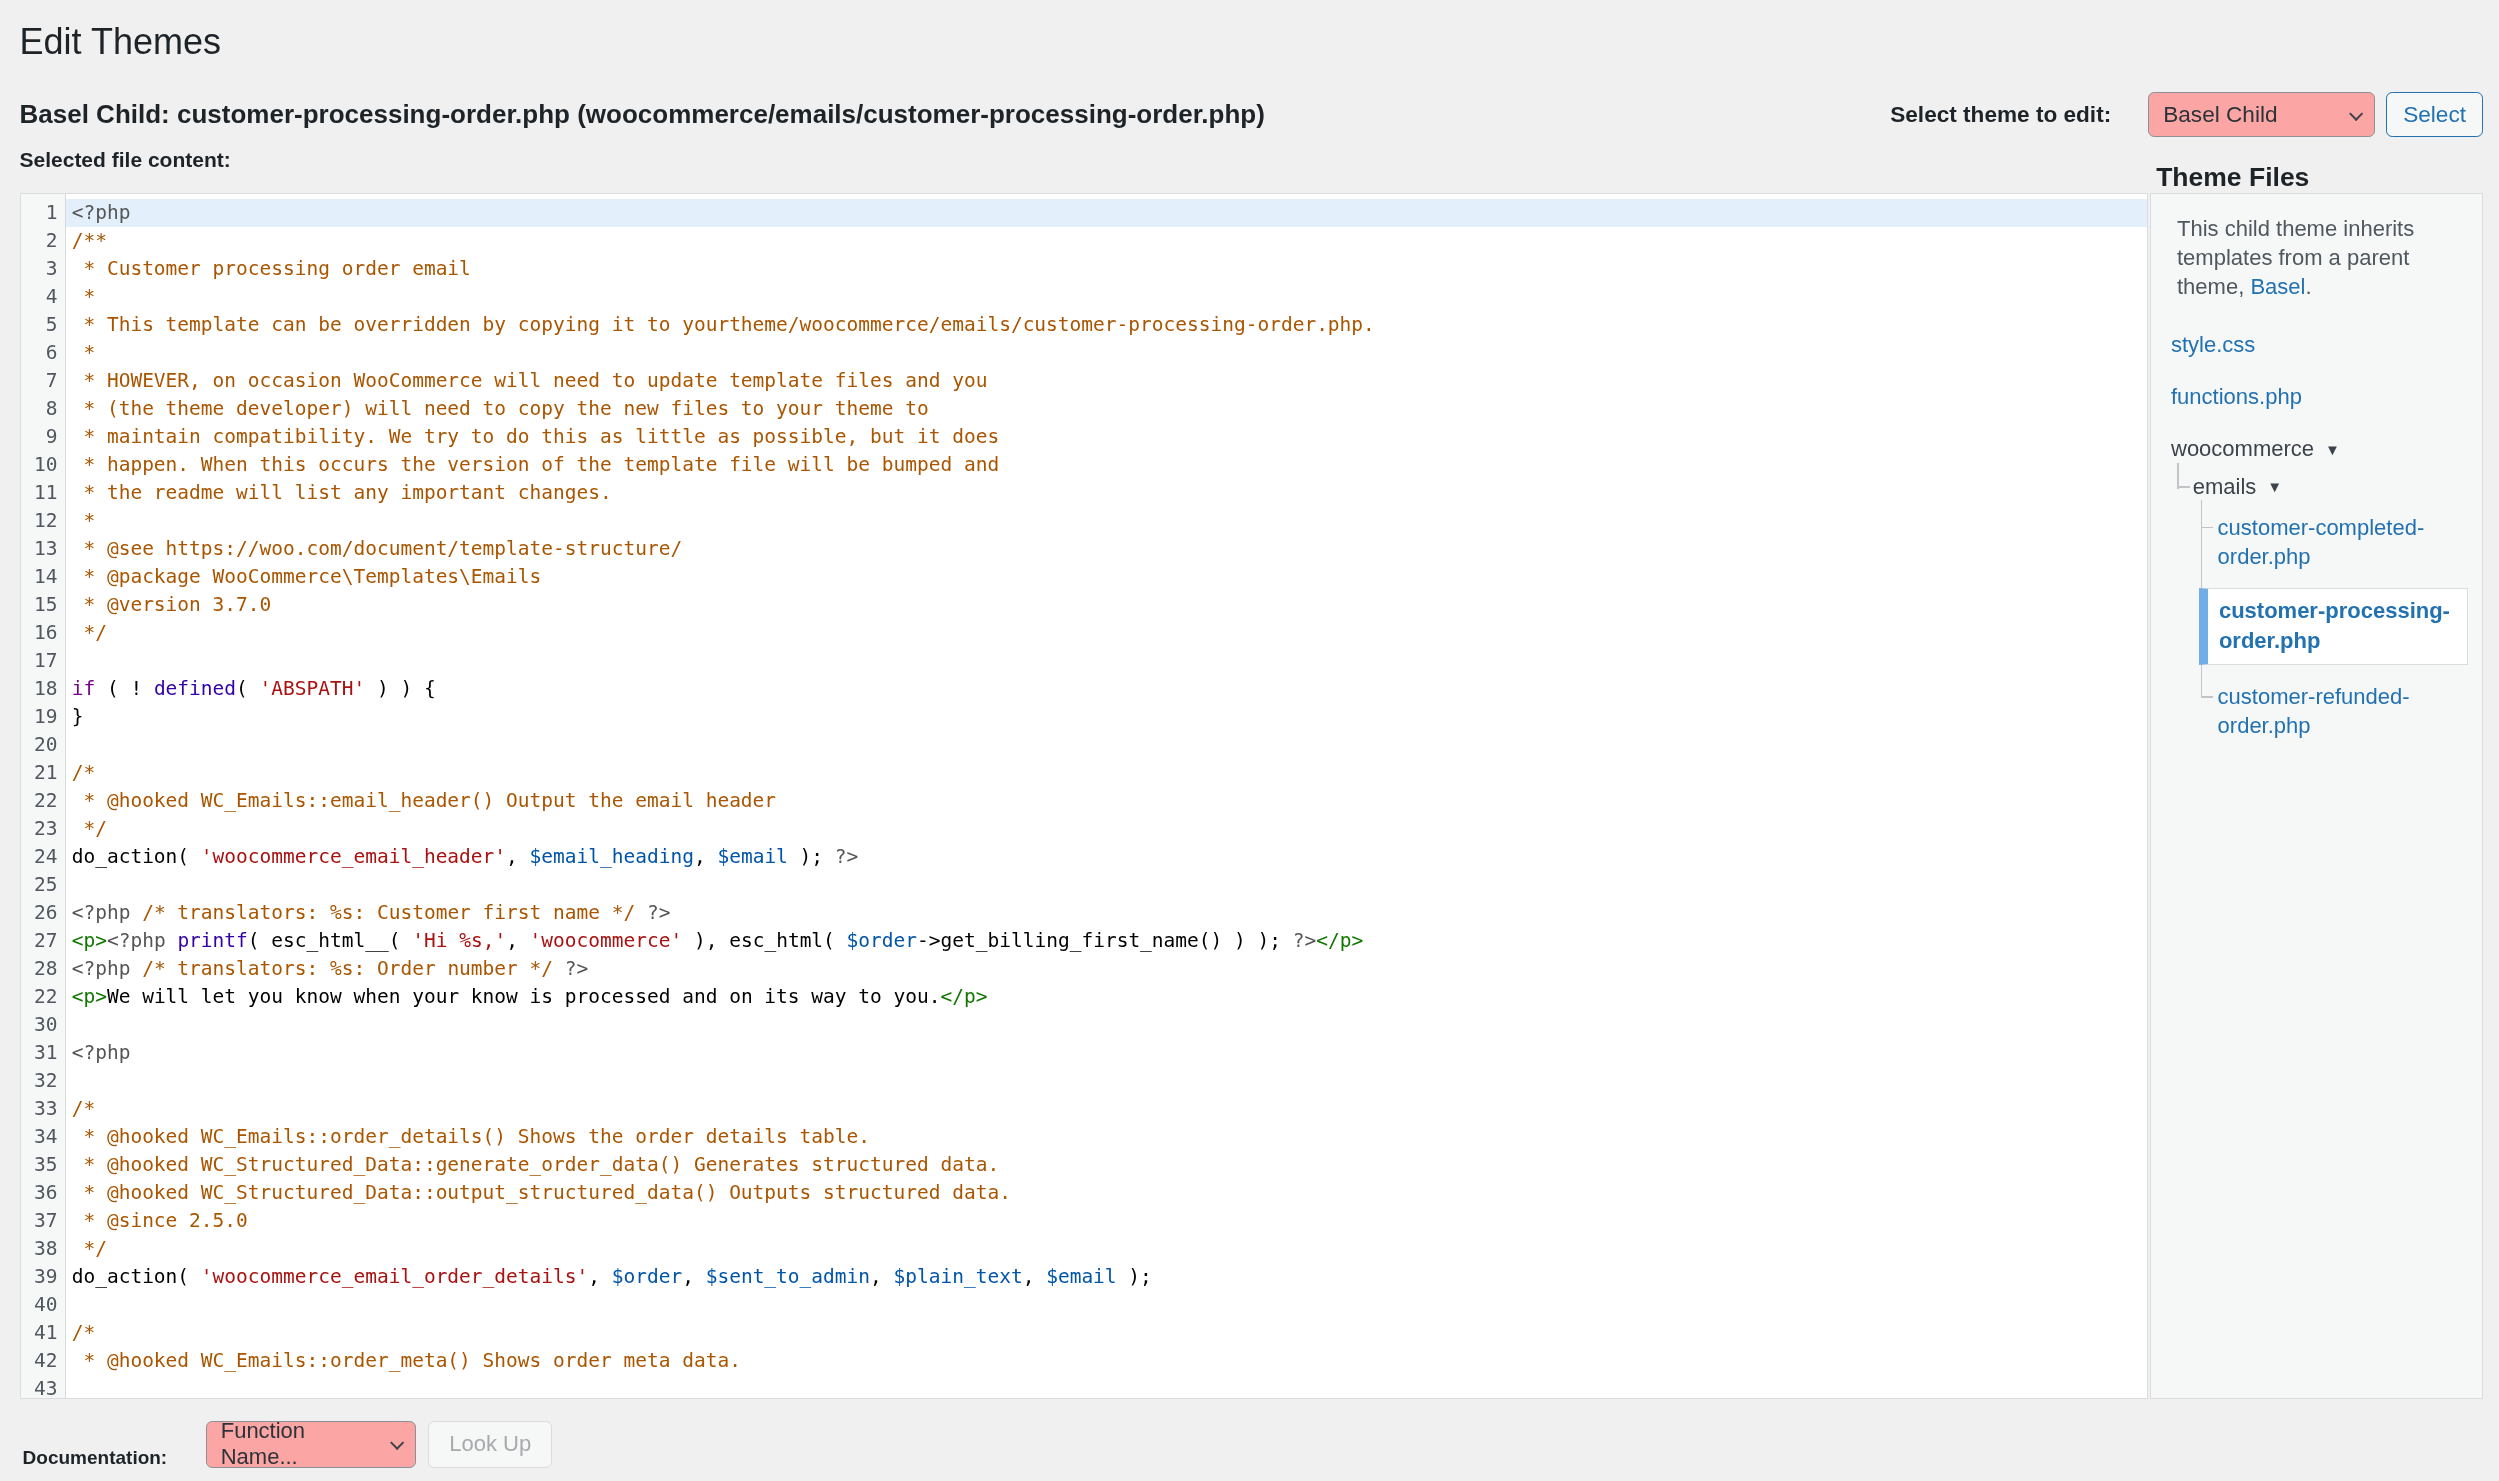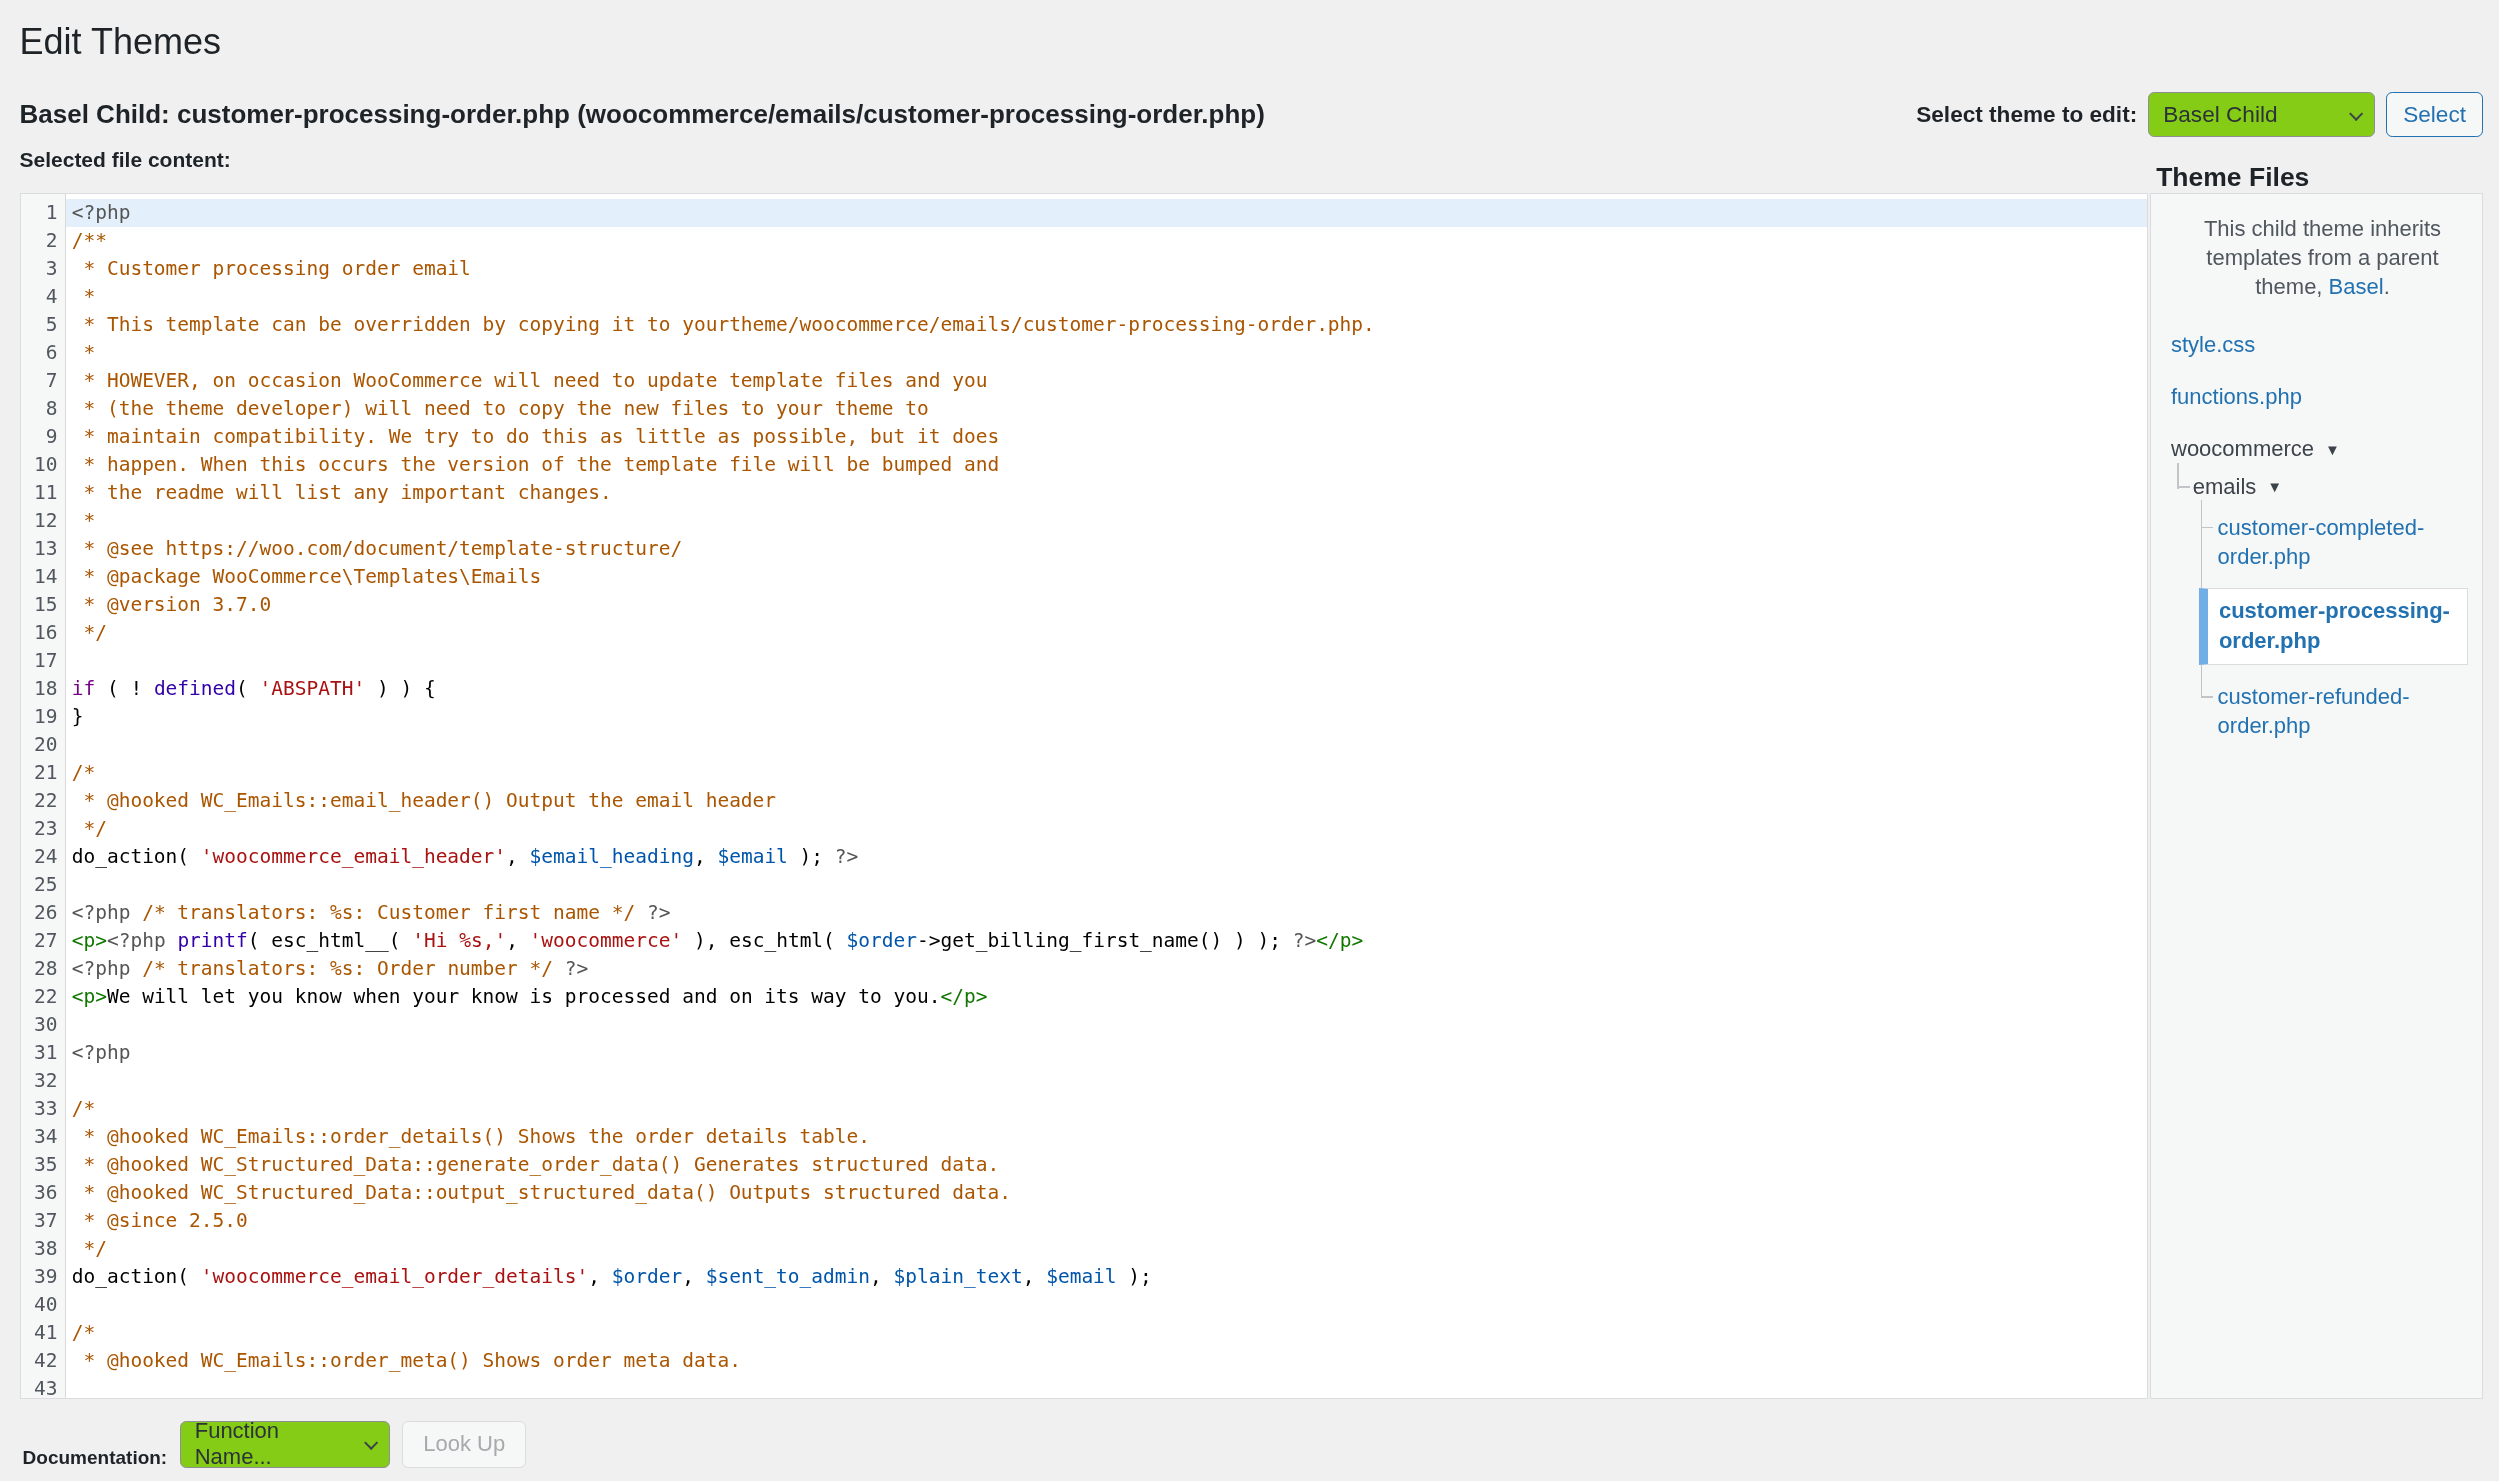--- a/index.html
+++ b/index.html
@@ -19,23 +19,24 @@
   }
   .header-row {
     display:flex; justify-content:space-between; align-items:center;
     margin-top:31px; height:45px;
   }
   .file-title { font-size:26px; font-weight:700; line-height:31px; margin:0; }
   .theme-controls { display:flex; align-items:center; gap:11px; }
   .theme-controls .ctl-label { font-size:22.6px; font-weight:600; color:#1d2327; white-space:nowrap;margin-left:48px; }
   .selectbox {
     display:flex; align-items:center; justify-content:space-between;
-    background:#84cc16; border:1.6px solid #8c8f94; border-radius:6.2px;
+    background:#fca5a5; border:1.6px solid #8c8f94; border-radius:6.2px;
     height:45px; padding:0 14px 0 14px; font-size:22.6px; color:#2c3338;
     cursor:pointer;
+    margin-left:26px;
   }
   .selectbox.theme { width:227px; }
   .chev {
     display:inline-block; width:10px; height:10px;
     border-right:2.3px solid #3c434a; border-bottom:2.3px solid #3c434a;
     transform:rotate(45deg) translateY(-1.6px); margin-left:12.5px; flex:none;
   }
   .btn {
     display:inline-flex; align-items:center; justify-content:center;
     height:45px; padding:0 16px; font-size:22.6px; border-radius:6.2px; cursor:pointer;
@@ -80,21 +81,21 @@
   .code-area .line.active { background:#e3f0fb; }
   .tk-m{color:#555}.tk-c{color:#a50}.tk-k{color:#708}.tk-b{color:#30a}
   .tk-v{color:#05a}.tk-s{color:#a11}.tk-t{color:#170}.tk-p{color:#000}
   
   .sidebar-box {
     background:#f6f7f7; border:1.6px solid #dcdcde;
     padding:20px 14px 15.6px 20px;
     font-size:22px; color:#50575e; overflow:hidden;
   }
   .sidebar-box a { color:#2271b1; text-decoration:none; cursor:pointer; }
-  .notice { margin:0 0 31px 6px; line-height:29px;text-align:center; }
+  .notice { margin:0 0 31px 6px; line-height:29px; }
   .file-link { display:block; margin:0 0 26px 0; }
   .folder-row {
     display:flex; align-items:center; gap:11px;
     color:#3c434a; cursor:pointer; line-height:26.5px;
   }
   .caret { font-size:15px; color:#3c434a; line-height:1; }
   .tree-l1 { position:relative; margin-left:6.2px; padding-left:15.6px; padding-top:11px; }
   .tree-l1 > .vline { position:absolute; left:0; top:0; height:26.5px; width:1.6px; background:#c3c4c7; }
   .elbow { position:relative; }
   .elbow::before {

